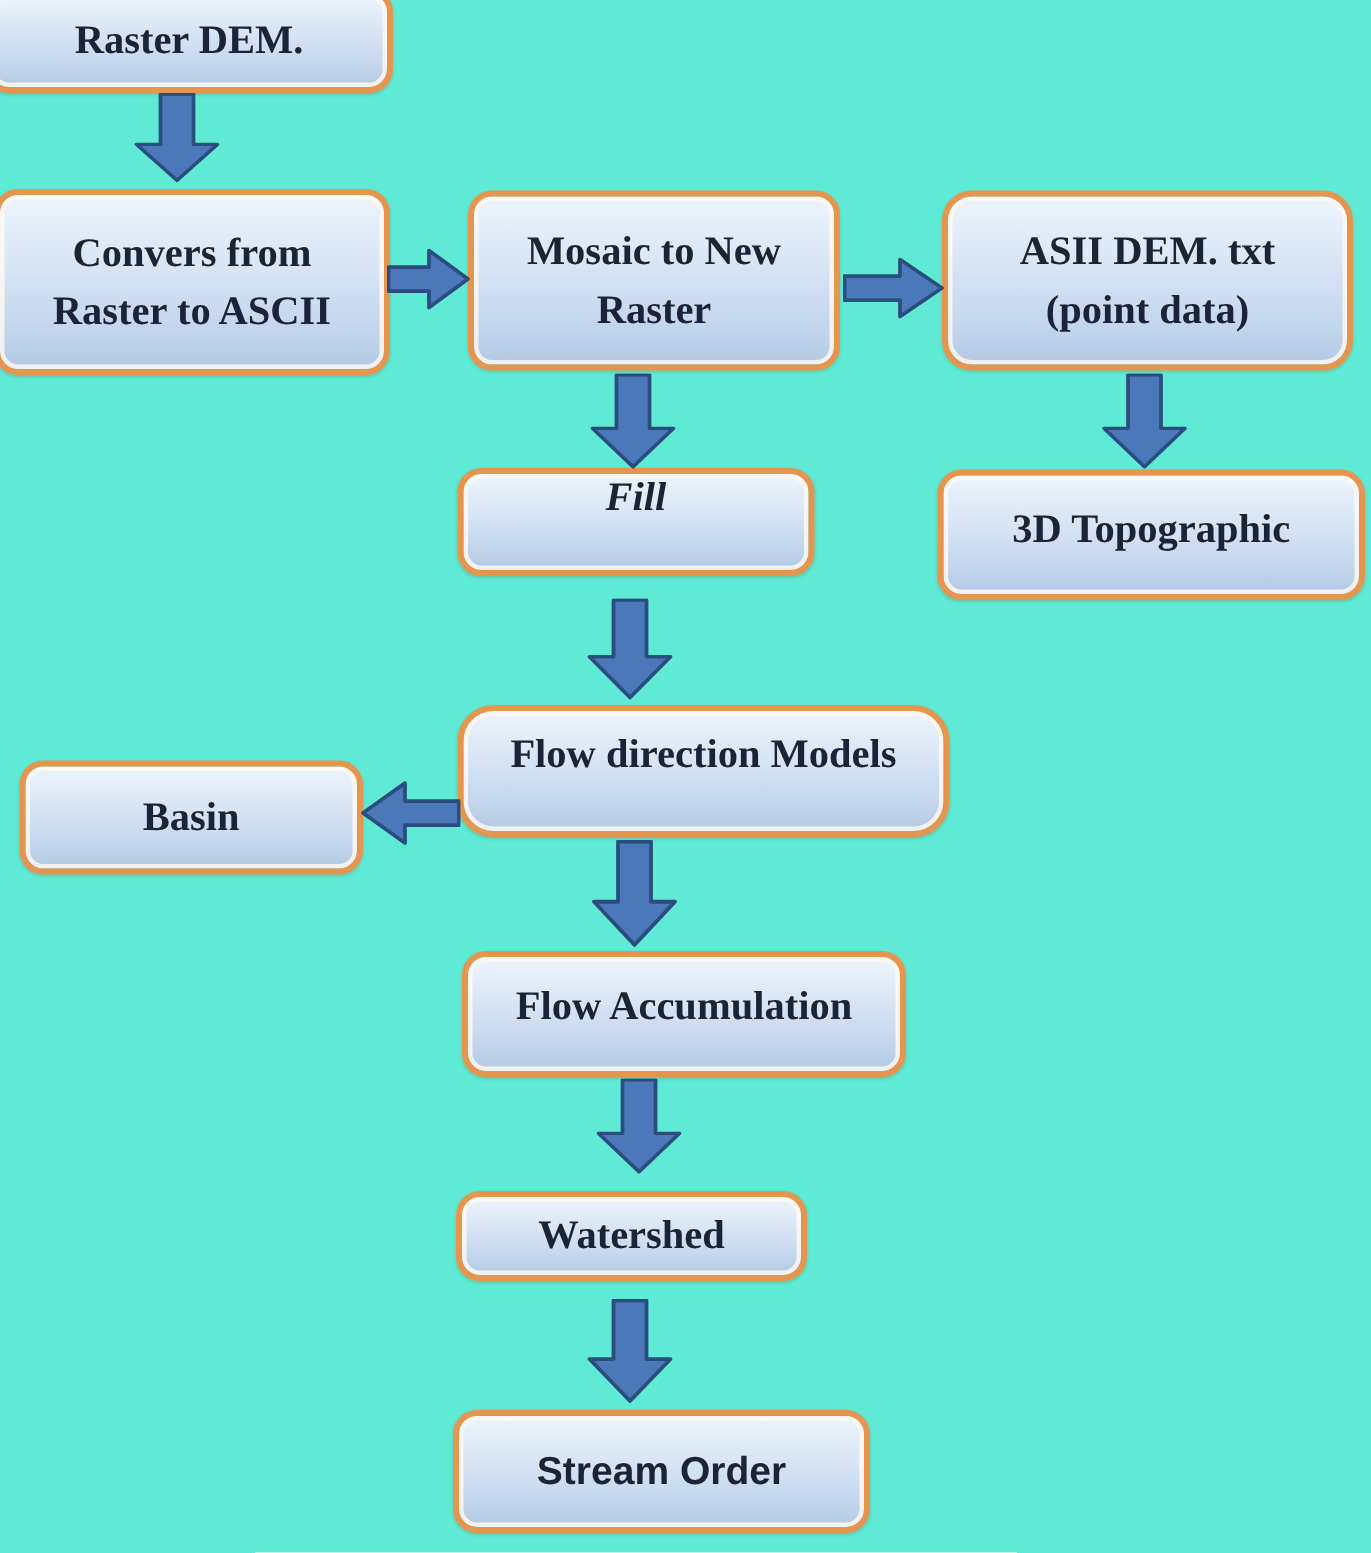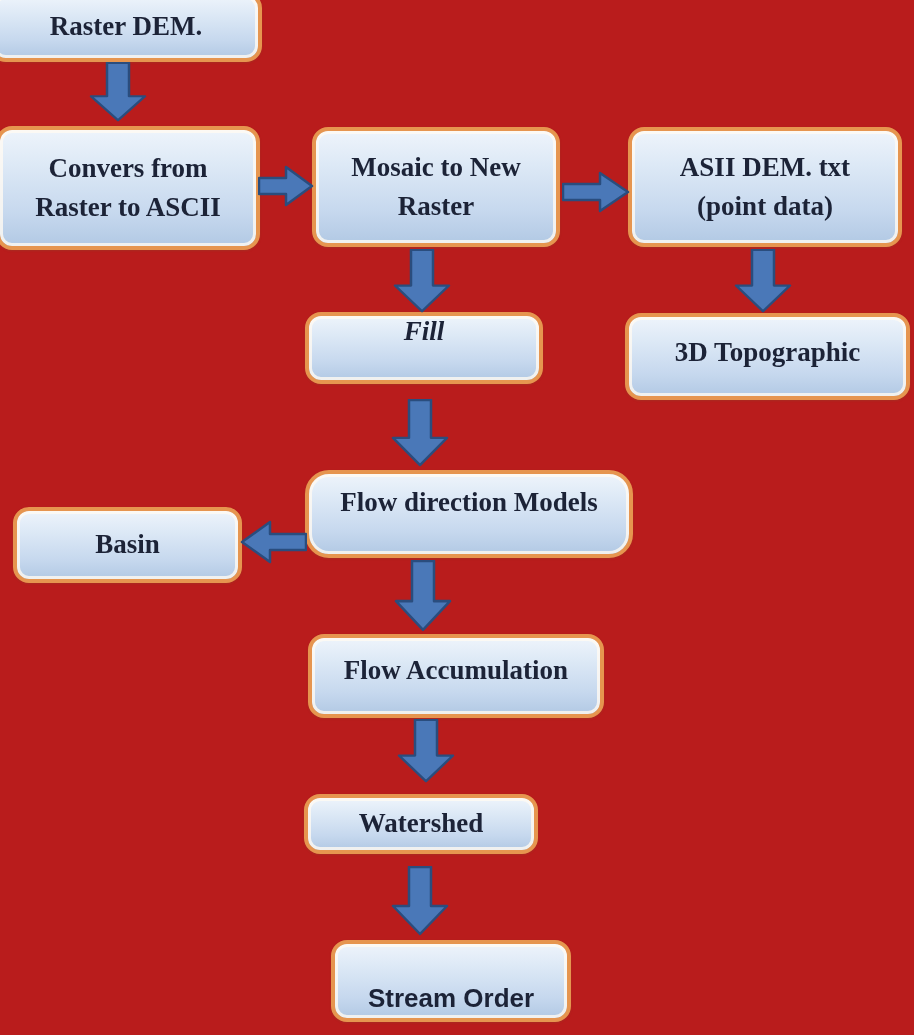--- a/index.html
+++ b/index.html
@@ -1,21 +1,21 @@
 <!DOCTYPE html>
 <html><head>
 <meta charset="utf-8">
 <style>
   html, body { margin: 0; padding: 0; background: #ffffff; }
   .canvas {
     position: relative;
     width: 914px;
     height: 1035px;
     overflow: hidden;
-    background: #b91c1c;
+    background: #5eead4;
     font-family: "Liberation Serif", "DejaVu Serif", serif;
   }
   .node {
     position: absolute;
     box-sizing: border-box;
     border: 4px solid #e6954f;
     border-radius: 16px;
     background: linear-gradient(180deg, #eef4fb 0%, #dde9f6 30%, #c6d8ee 72%, #b2c9e4 100%);
     box-shadow: inset 0 0 0 3px rgba(255, 250, 242, 0.8), 0 1px 2px rgba(120, 90, 50, 0.25);
     display: flex;
@@ -50,21 +50,21 @@
   </div>
 
   <div class="node" style="left:-4px; top:126px; width:264px; height:124px;">
     <span class="lbl">Convers from Raster to ASCII</span>
   </div>
 
   <div class="node" style="left:312px; top:127px; width:248px; height:120px;">
     <span class="lbl">Mosaic to New Raster</span>
   </div>
 
-  <div class="node" style="left:628px; top:127px; width:274px; height:120px;">
+  <div class="node" style="left:628px; top:127px; width:274px; height:120px;border-radius:20px;">
     <span class="lbl">ASII DEM. txt (point data)</span>
   </div>
 
   <div class="node" style="left:305px; top:312px; width:238px; height:72px; padding-bottom:32px;font-style:italic;">
     <span class="lbl">Fill</span>
   </div>
 
   <div class="node" style="left:625px; top:313px; width:285px; height:87px; padding-bottom:8px;">
     <span class="lbl">3D Topographic</span>
   </div>
@@ -78,21 +78,21 @@
   </div>
 
   <div class="node" style="left:308px; top:634px; width:296px; height:84px; padding-bottom:10px;font-family:Liberation Serif, serif;">
     <span class="lbl">Flow Accumulation</span>
   </div>
 
   <div class="node" style="left:304px; top:794px; width:234px; height:60px;">
     <span class="lbl">Watershed</span>
   </div>
 
-  <div class="node sans" style="left:331px; top:940px; width:240px; height:82px;align-items:flex-end;">
+  <div class="node sans" style="left:302px; top:940px; width:278px; height:82px;">
     <span class="lbl">Stream Order</span>
   </div>
 
   <svg class="arrow" style="left:89px; top:62px;" width="58" height="60" viewBox="0 0 58 70" preserveAspectRatio="none">
     <polygon points="18,1 40,1 40,40 56,40 29,68 2,40 18,40"></polygon>
   </svg>
 
   <svg class="arrow" style="left:258px; top:165px;" width="56" height="42" viewBox="0 0 56 42" preserveAspectRatio="none">
     <polygon points="1,13 28,13 28,2 54,21 28,40 28,29 1,29"></polygon>
   </svg>

